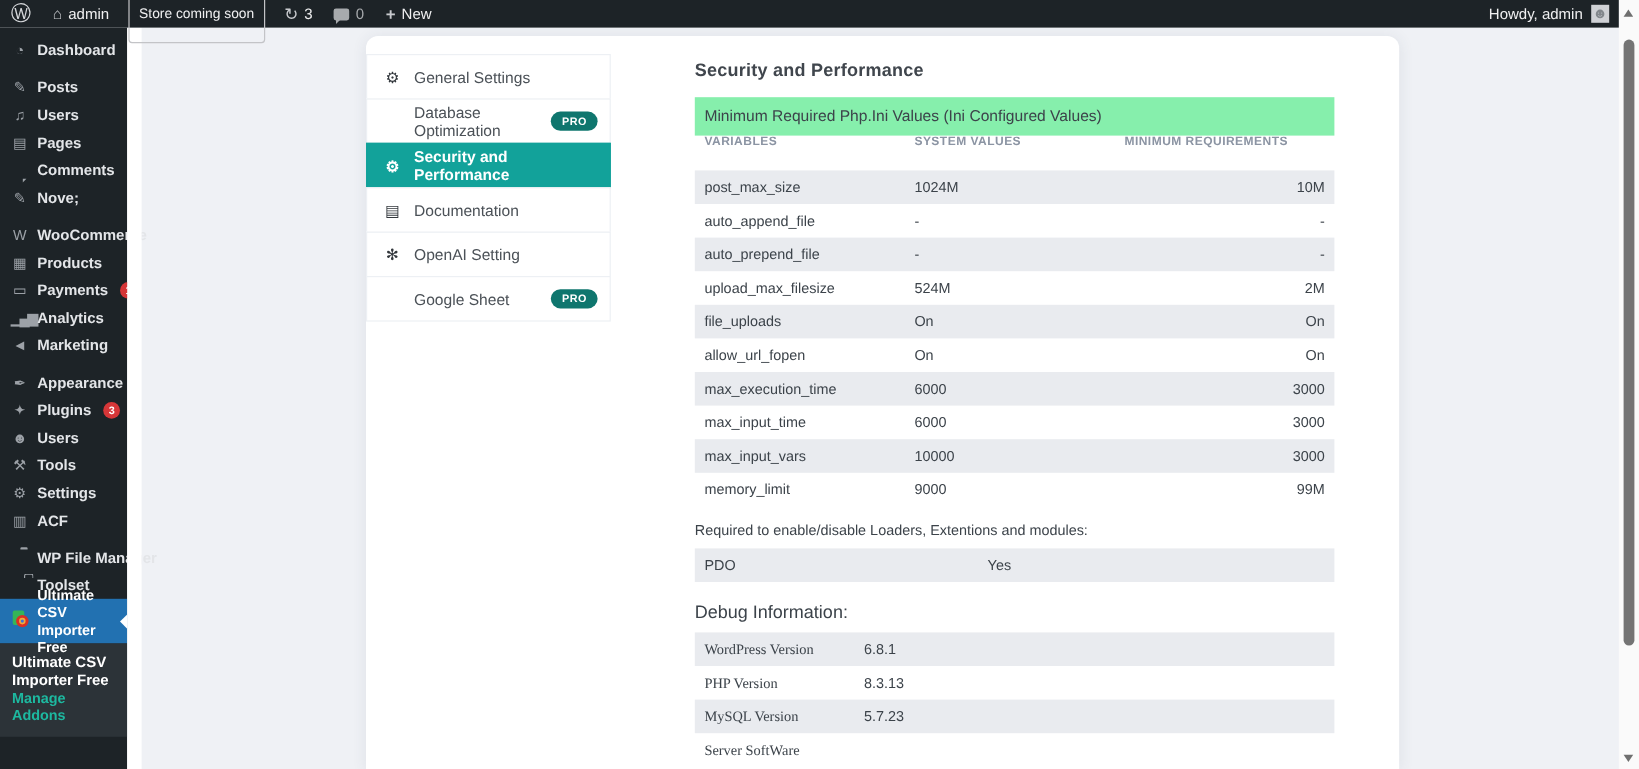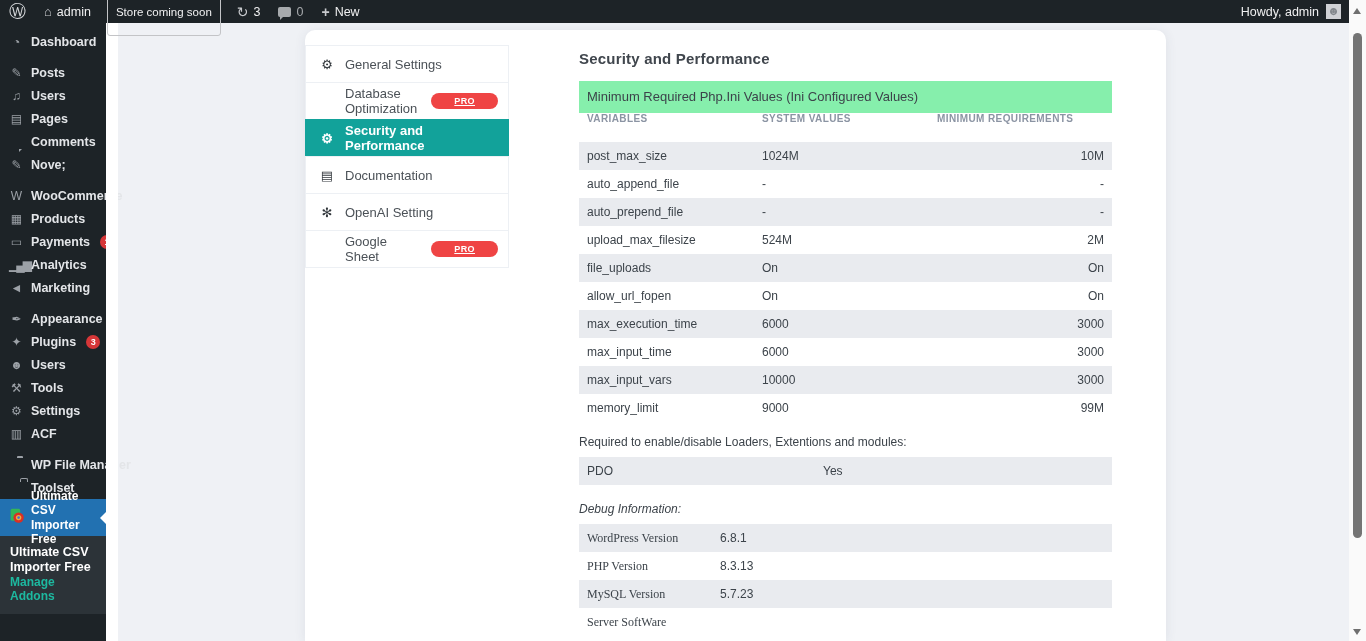--- a/index.html
+++ b/index.html
@@ -81,39 +81,39 @@
     display:flex; align-items:center; gap:10px; height:38px;
     border:1px solid #edf0f4; margin-top:-1px; padding:0 10px 0 13px;
     font-size:13px; color:#4b5157; background:#fff; cursor:pointer;
   }
   .nav-item:first-child { margin-top:0; }
   .nav-item .nico { width:16px; flex:none; text-align:center; color:#32373c; font-size:13px; }
   .nav-item.active { background:#12a29a; border-color:#12a29a; color:#fff; font-weight:bold; }
   .nav-item.active .nico { color:#fff; }
   .db-ic { width:12px; height:11px; border-radius:2px; margin:0 2px;
     background:linear-gradient(#444a50 0 3px, #fff 3px 4px, #444a50 4px 7px, #fff 7px 8px, #444a50 8px 11px); }
-  .pro { margin-left:auto; background:#ef4444; color:#fff; font-size:9px; font-weight:bold;
-    padding:3px 23px; border-radius:10px; letter-spacing:.4px;text-decoration:underline; }
+  .pro { margin-left:auto; background:#0f766e; color:#fff; font-size:9px; font-weight:bold;
+    padding:3px 9px; border-radius:10px; letter-spacing:.4px; }
 
   
   #content { position:absolute; left:274px; top:20px; width:533px; }
   .page-title { font-size:15px; font-weight:600; color:#40464d; letter-spacing:.2px; margin-bottom:14px; }
   .sec-header { background:#86efac; height:32px; line-height:32px; padding:0 8px;
     font-size:13px; color:#3c434a; }
   .cols { display:flex; align-items:flex-start; height:29px; padding:0 8px;
     font-size:10px; font-weight:bold; color:#8b94a3; letter-spacing:.4px; }
   .c1 { width:175px; } .c2 { width:175px; } .c3 { flex:1; }
   .row { display:flex; align-items:center; height:28px; padding:0 8px; font-size:12px; }
   #rows .row:nth-child(odd) { background:#e9ebef; }
   .row .c3 { text-align:right; }
   .note { font-size:12px; margin:13px 0 8px; color:#3c434a; }
   .pdo-row { display:flex; align-items:center; height:28px; padding:0 8px;
     background:#e9ebef; font-size:12px; }
   .p1 { width:236px; }
-  .debug-title { font-size:12px; margin:17px 0 8px; color:#3c434a;font-style:italic; }
+  .debug-title { font-size:15px; margin:17px 0 8px; color:#3c434a; }
   .drow { display:flex; align-items:center; height:28px; padding:0 8px; font-size:12px; }
   #drows .drow:nth-child(odd) { background:#e9ebef; }
   .d1 { width:133px;font-family:Liberation Serif, serif; }
 
   
   #scrollbar { position:absolute; right:0; top:0; width:17px; bottom:0; background:#fafafa; }
   .sarr-up { position:absolute; top:8px; left:4px; width:0; height:0;
     border-left:4.5px solid transparent; border-right:4.5px solid transparent;
     border-bottom:6px solid #6f6f6f; }
   .sarr-down { position:absolute; bottom:6px; left:4px; width:0; height:0;

